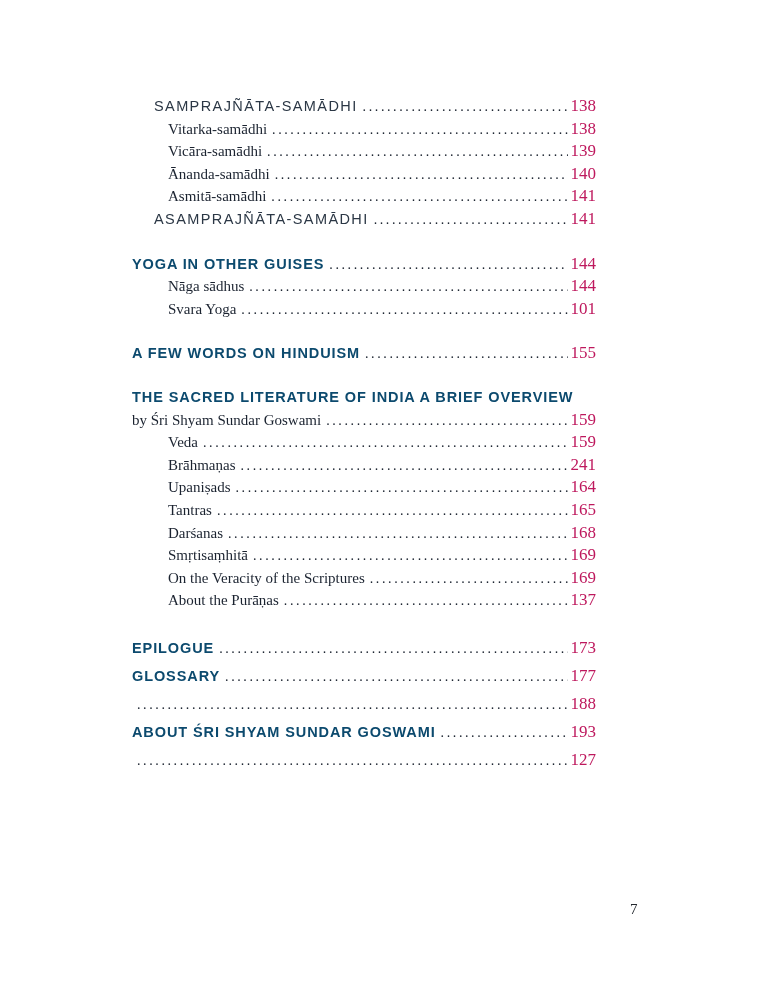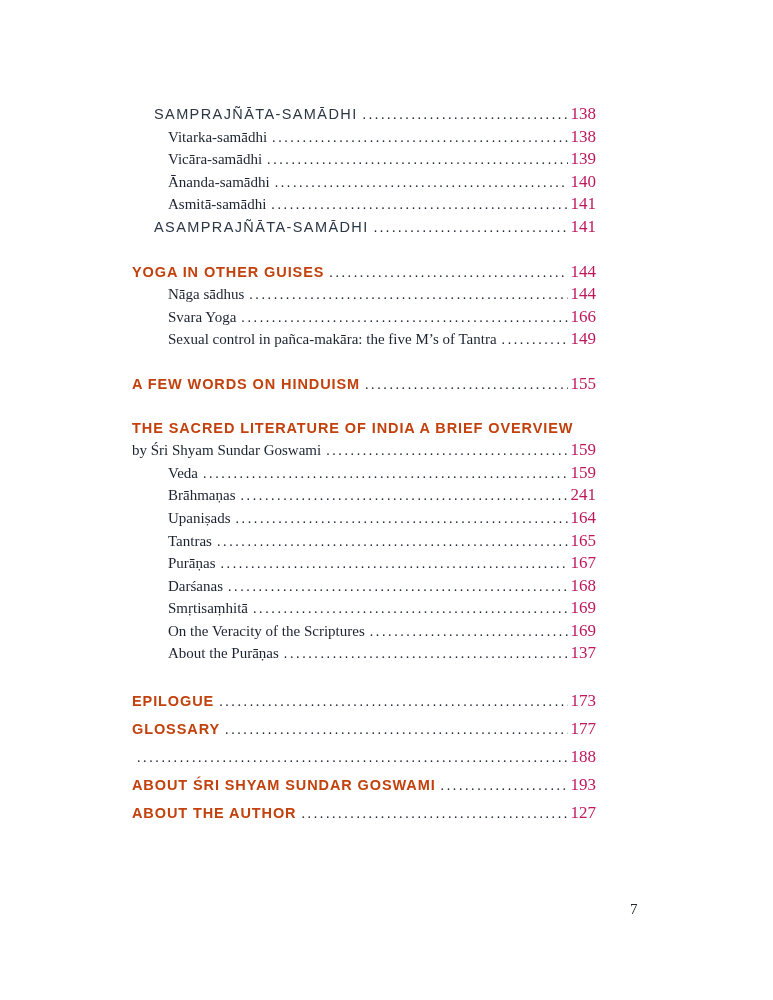--- a/index.html
+++ b/index.html
@@ -4,34 +4,34 @@
 <style>
   html,body { margin:0; padding:0; background:#ffffff; }
   body {
     width:773px; height:1000px; position:relative; overflow:hidden;
     font-family:"Liberation Serif", serif;
   }
   .sheet { position:absolute; inset:0; background:#ffffff; }
 
   .toc { position:absolute; left:132px; top:87px; width:464px; }
 
-  .section { margin:16px 0 22px 0; }
+  .section { margin:8px 0 22px 0; }
   .section:last-child { margin-bottom:0; }
 
   .row { display:flex; align-items:baseline; line-height:21.6px; }
   .section.spaced .row { line-height:27px; }
 
   .indent1 { padding-left:22px; }
   .indent2 { padding-left:36px; }
 
   .lbl { white-space:nowrap; }
   .lbl-heading {
     font-family:"Liberation Sans", sans-serif;
     font-weight:700; font-size:14.5px; letter-spacing:0.9px;
-    color:#c2410c;
+    color:#0c4a6e;
   }
   .lbl-caps {
     font-family:"Liberation Sans", sans-serif;
     font-weight:500; font-size:14.5px; letter-spacing:1.4px;
     color:#2b3745;
   }
   .lbl-serif {
     font-family:"Liberation Serif", serif;
     font-weight:400; font-size:15px;
     color:#1b2330;
@@ -104,26 +104,21 @@
           <span class="pg">144</span>
         </div>
         <div class="row indent2">
           <span class="lbl lbl-serif">Nāga sādhus</span>
           <span class="dots"></span>
           <span class="pg">144</span>
         </div>
         <div class="row indent2">
           <span class="lbl lbl-serif">Svara Yoga</span>
           <span class="dots"></span>
-          <span class="pg">166</span>
-        </div>
-        <div class="row indent2">
-          <span class="lbl lbl-serif">Sexual control in pañca-makāra: the five M’s of Tantra</span>
-          <span class="dots"></span>
-          <span class="pg">149</span>
+          <span class="pg">101</span>
         </div>
       </div>
       <div class="section">
         <div class="row">
           <span class="lbl lbl-heading">A FEW WORDS ON HINDUISM</span>
           <span class="dots"></span>
           <span class="pg">155</span>
         </div>
       </div>
       <div class="section">
@@ -149,25 +144,20 @@
           <span class="lbl lbl-serif">Upaniṣads</span>
           <span class="dots"></span>
           <span class="pg">164</span>
         </div>
         <div class="row indent2">
           <span class="lbl lbl-serif">Tantras</span>
           <span class="dots"></span>
           <span class="pg">165</span>
         </div>
         <div class="row indent2">
-          <span class="lbl lbl-serif">Purāṇas</span>
-          <span class="dots"></span>
-          <span class="pg">167</span>
-        </div>
-        <div class="row indent2">
           <span class="lbl lbl-serif">Darśanas</span>
           <span class="dots"></span>
           <span class="pg">168</span>
         </div>
         <div class="row indent2">
           <span class="lbl lbl-serif">Smṛtisaṃhitā</span>
           <span class="dots"></span>
           <span class="pg">169</span>
         </div>
         <div class="row indent2">
@@ -195,20 +185,19 @@
         <div class="row">
           <span class="dots"></span>
           <span class="pg">188</span>
         </div>
         <div class="row">
           <span class="lbl lbl-heading">ABOUT ŚRI SHYAM SUNDAR GOSWAMI</span>
           <span class="dots"></span>
           <span class="pg">193</span>
         </div>
         <div class="row">
-          <span class="lbl lbl-heading">ABOUT THE AUTHOR</span>
           <span class="dots"></span>
           <span class="pg">127</span>
         </div>
       </div>
     </div>
   <div class="folio">7</div>
 </div>
 
 </body></html>

